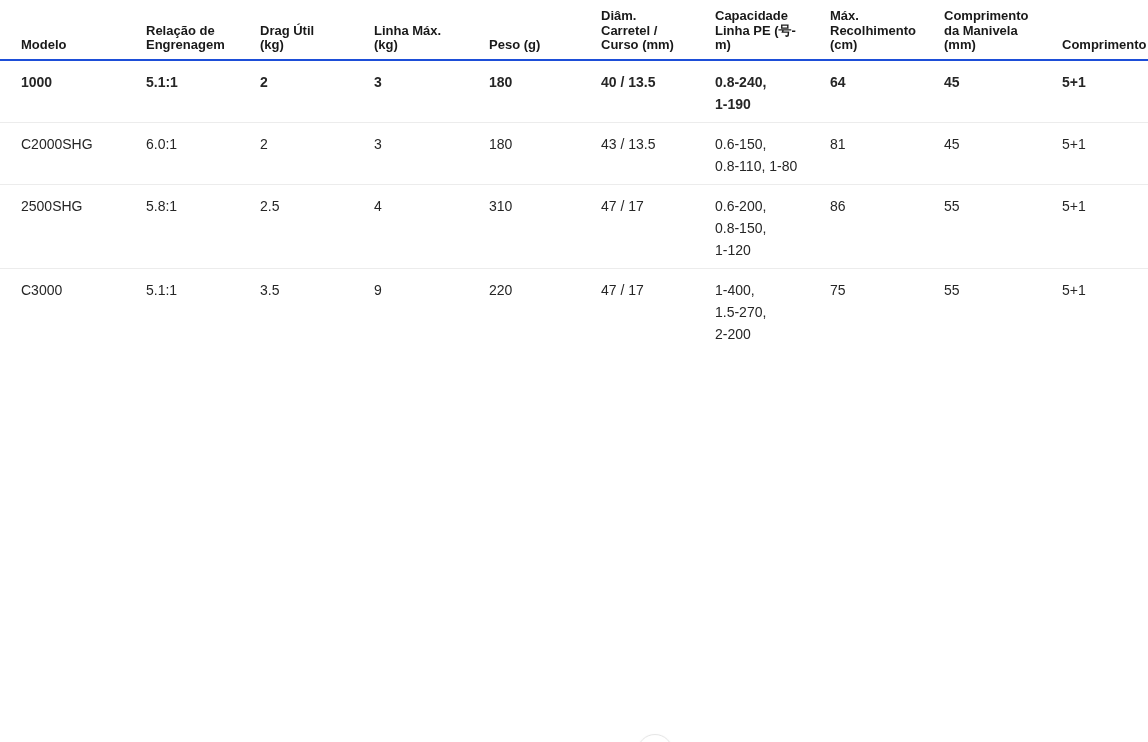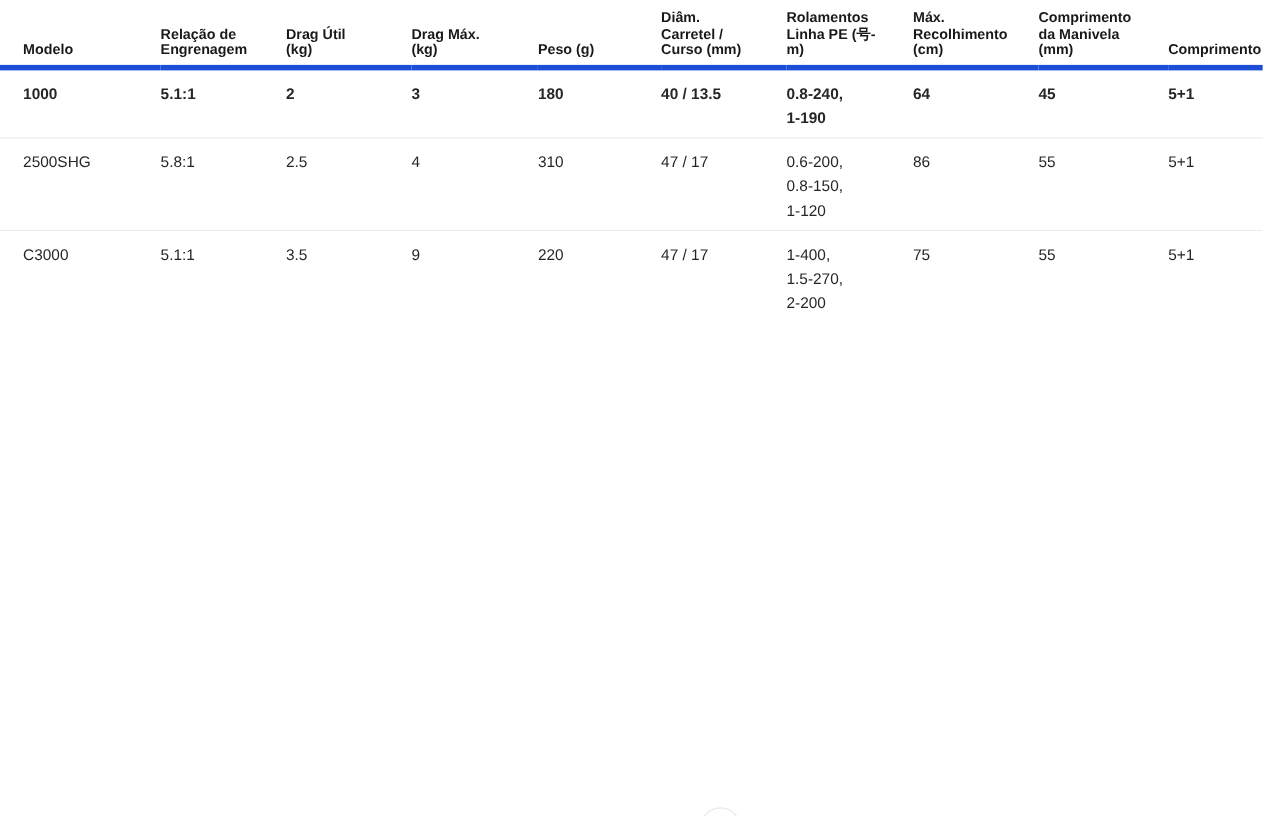--- a/index.html
+++ b/index.html
@@ -31,21 +31,21 @@
   col.c9  { width: 86px;  }
   th {
     text-align: left;
     vertical-align: bottom;
     font-size: 13px;
     font-weight: 700;
     color: #191919;
     line-height: 14.5px;
     padding: 9px 10px 6px 0;
     white-space: pre-line;
-    border-bottom: 5px solid #1d4ed8;
+    border-bottom: 2px solid #1d4ed8;
   }
   td {
     text-align: left;
     vertical-align: top;
     font-size: 14px;
     font-weight: 400;
     color: #262626;
     line-height: 22px;
     padding: 10px 10px 7px 0;
     border-top: 1px solid #ececec;
@@ -82,27 +82,27 @@
       <col class="c8">
       <col class="c9">
   </colgroup>
   <thead>
     <tr>
       <th class="first">Modelo</th>
       <th>Relação de
 Engrenagem</th>
       <th>Drag Útil
 (kg)</th>
-      <th>Drag Máx.
+      <th>Linha Máx.
 (kg)</th>
       <th>Peso (g)</th>
       <th>Diâm.
 Carretel /
 Curso (mm)</th>
-      <th>Rolamentos
+      <th>Capacidade
 Linha PE (号-
 m)</th>
       <th>Máx.
 Recolhimento
 (cm)</th>
       <th>Comprimento
 da Manivela
 (mm)</th>
       <th>Comprimento</th>
     </tr>
@@ -111,20 +111,33 @@
     <tr>
       <td class="first">1000</td>
       <td>5.1:1</td>
       <td>2</td>
       <td>3</td>
       <td>180</td>
       <td>40 / 13.5</td>
       <td>0.8-240,
 1-190</td>
       <td>64</td>
+      <td>45</td>
+      <td>5+1</td>
+    </tr>
+    <tr>
+      <td class="first">C2000SHG</td>
+      <td>6.0:1</td>
+      <td>2</td>
+      <td>3</td>
+      <td>180</td>
+      <td>43 / 13.5</td>
+      <td>0.6-150,
+0.8-110, 1-80</td>
+      <td>81</td>
       <td>45</td>
       <td>5+1</td>
     </tr>
     <tr>
       <td class="first">2500SHG</td>
       <td>5.8:1</td>
       <td>2.5</td>
       <td>4</td>
       <td>310</td>
       <td>47 / 17</td>

